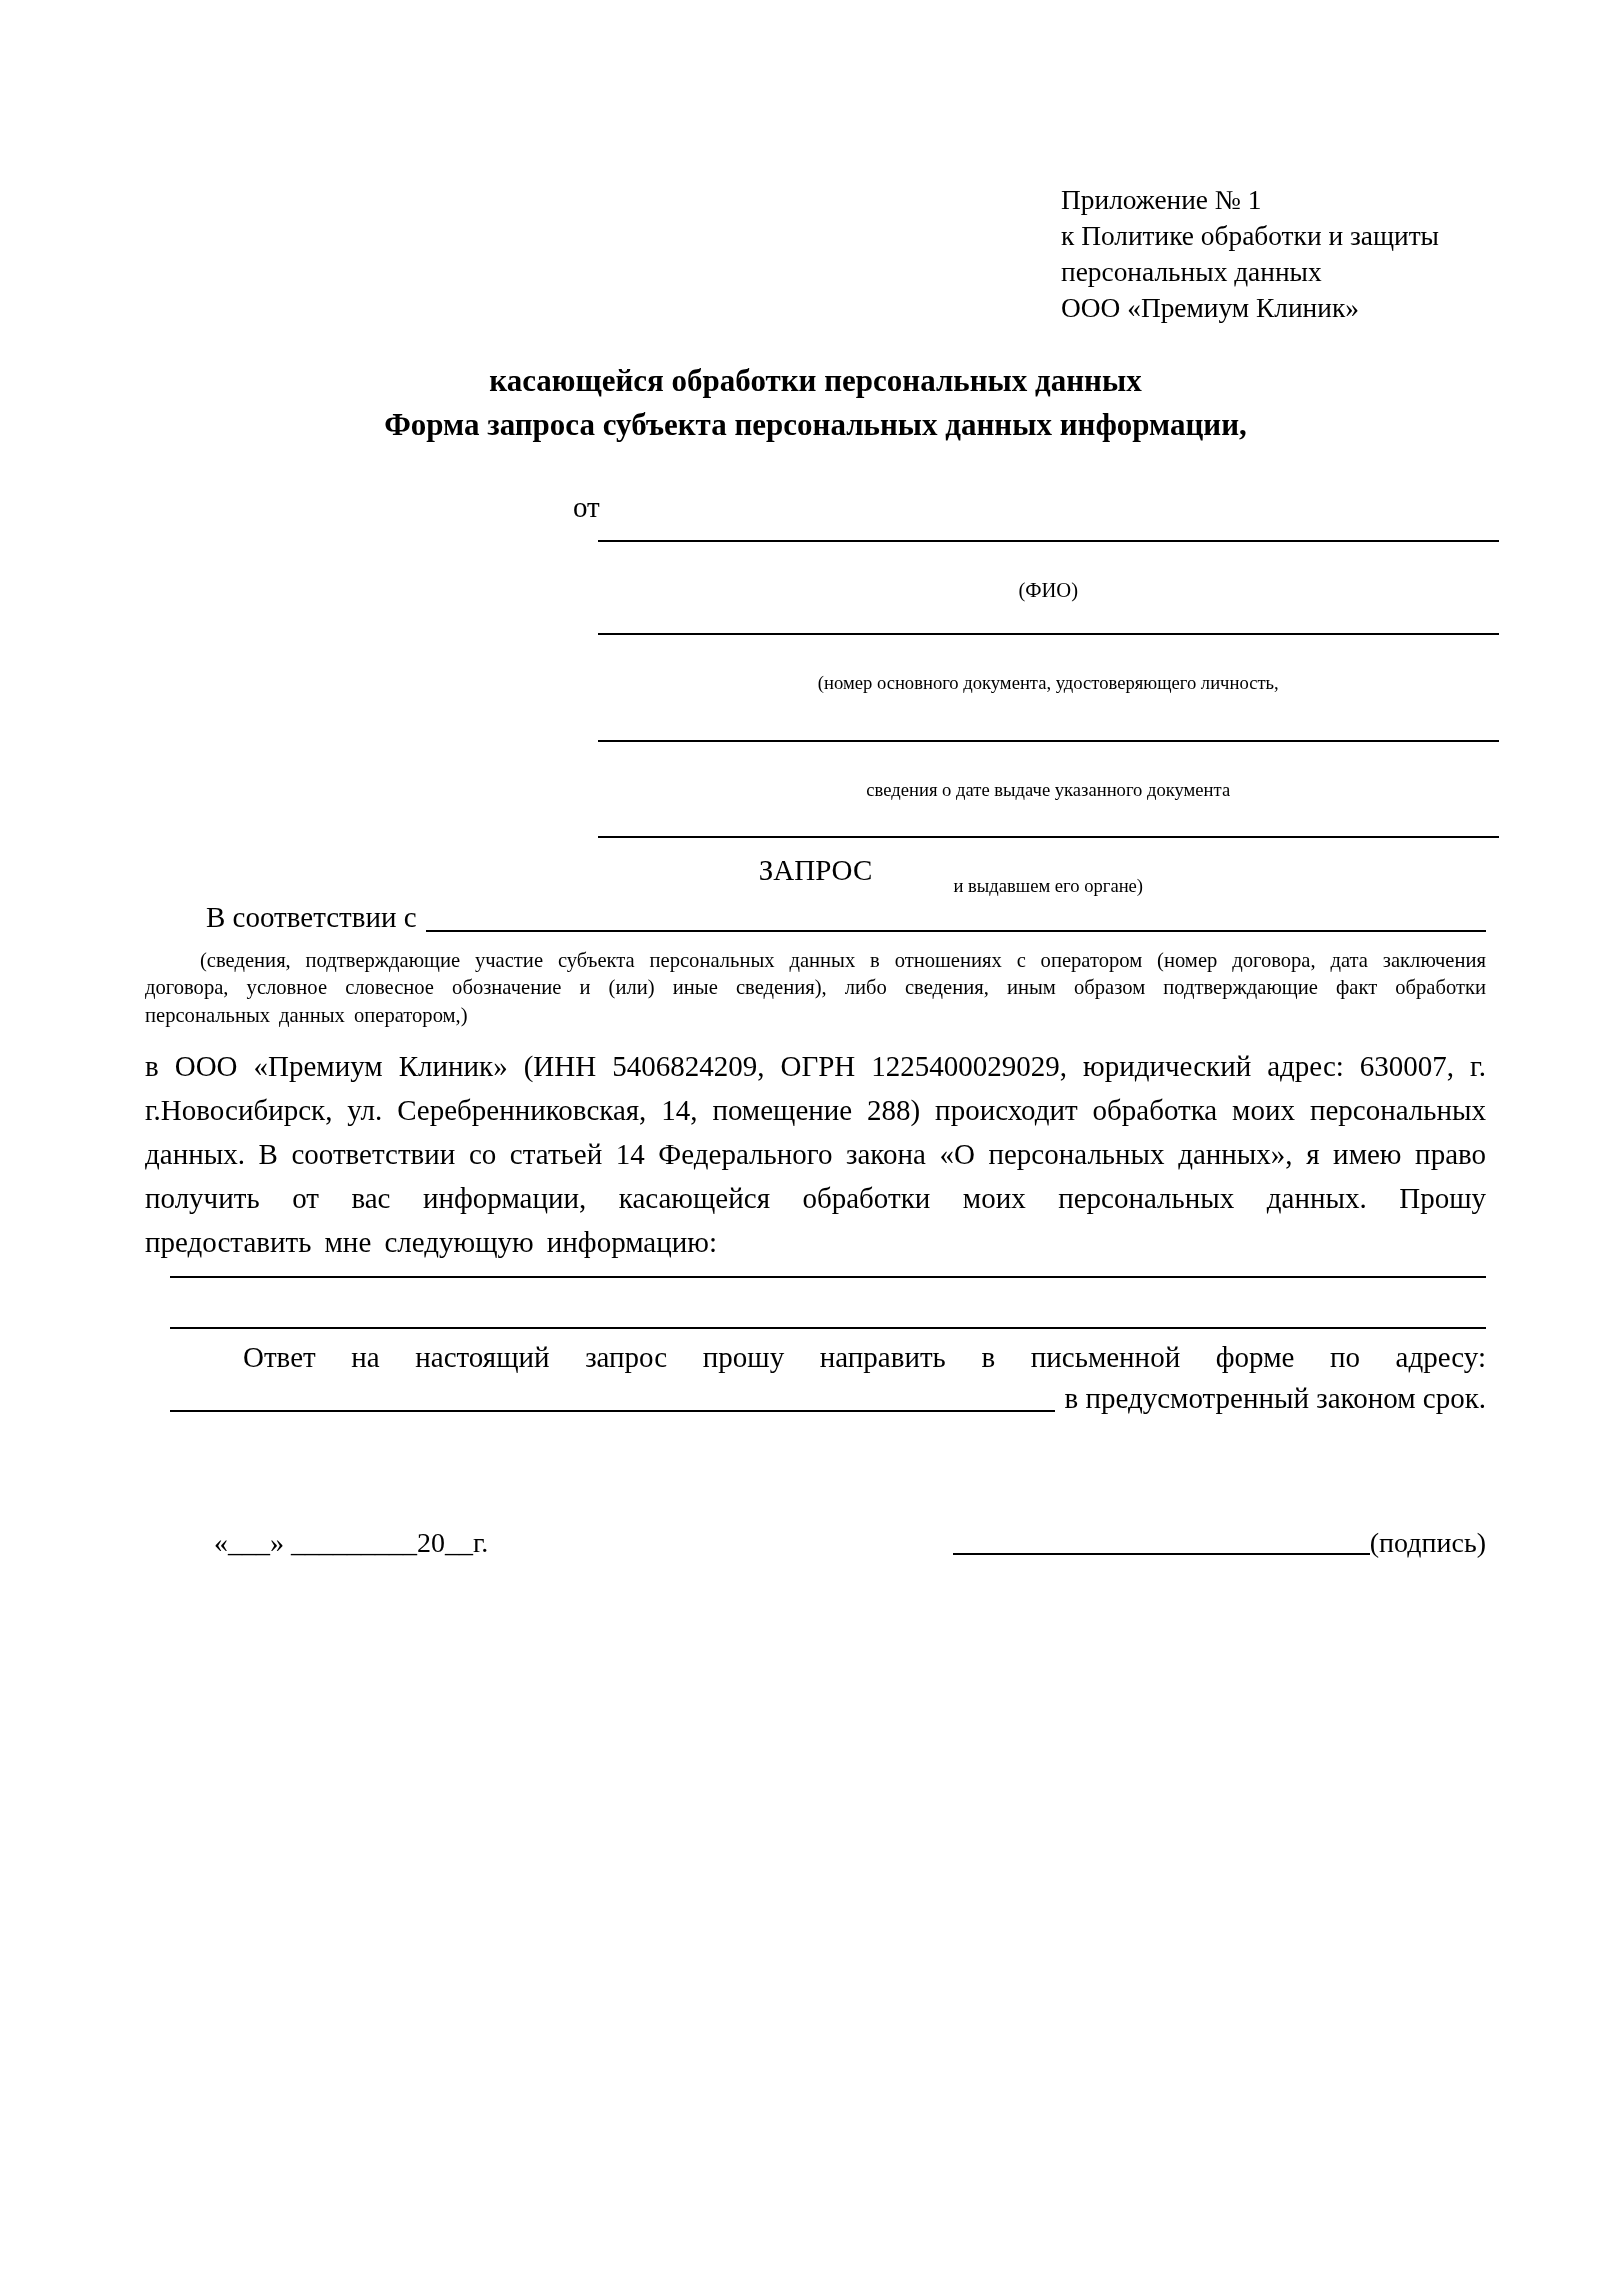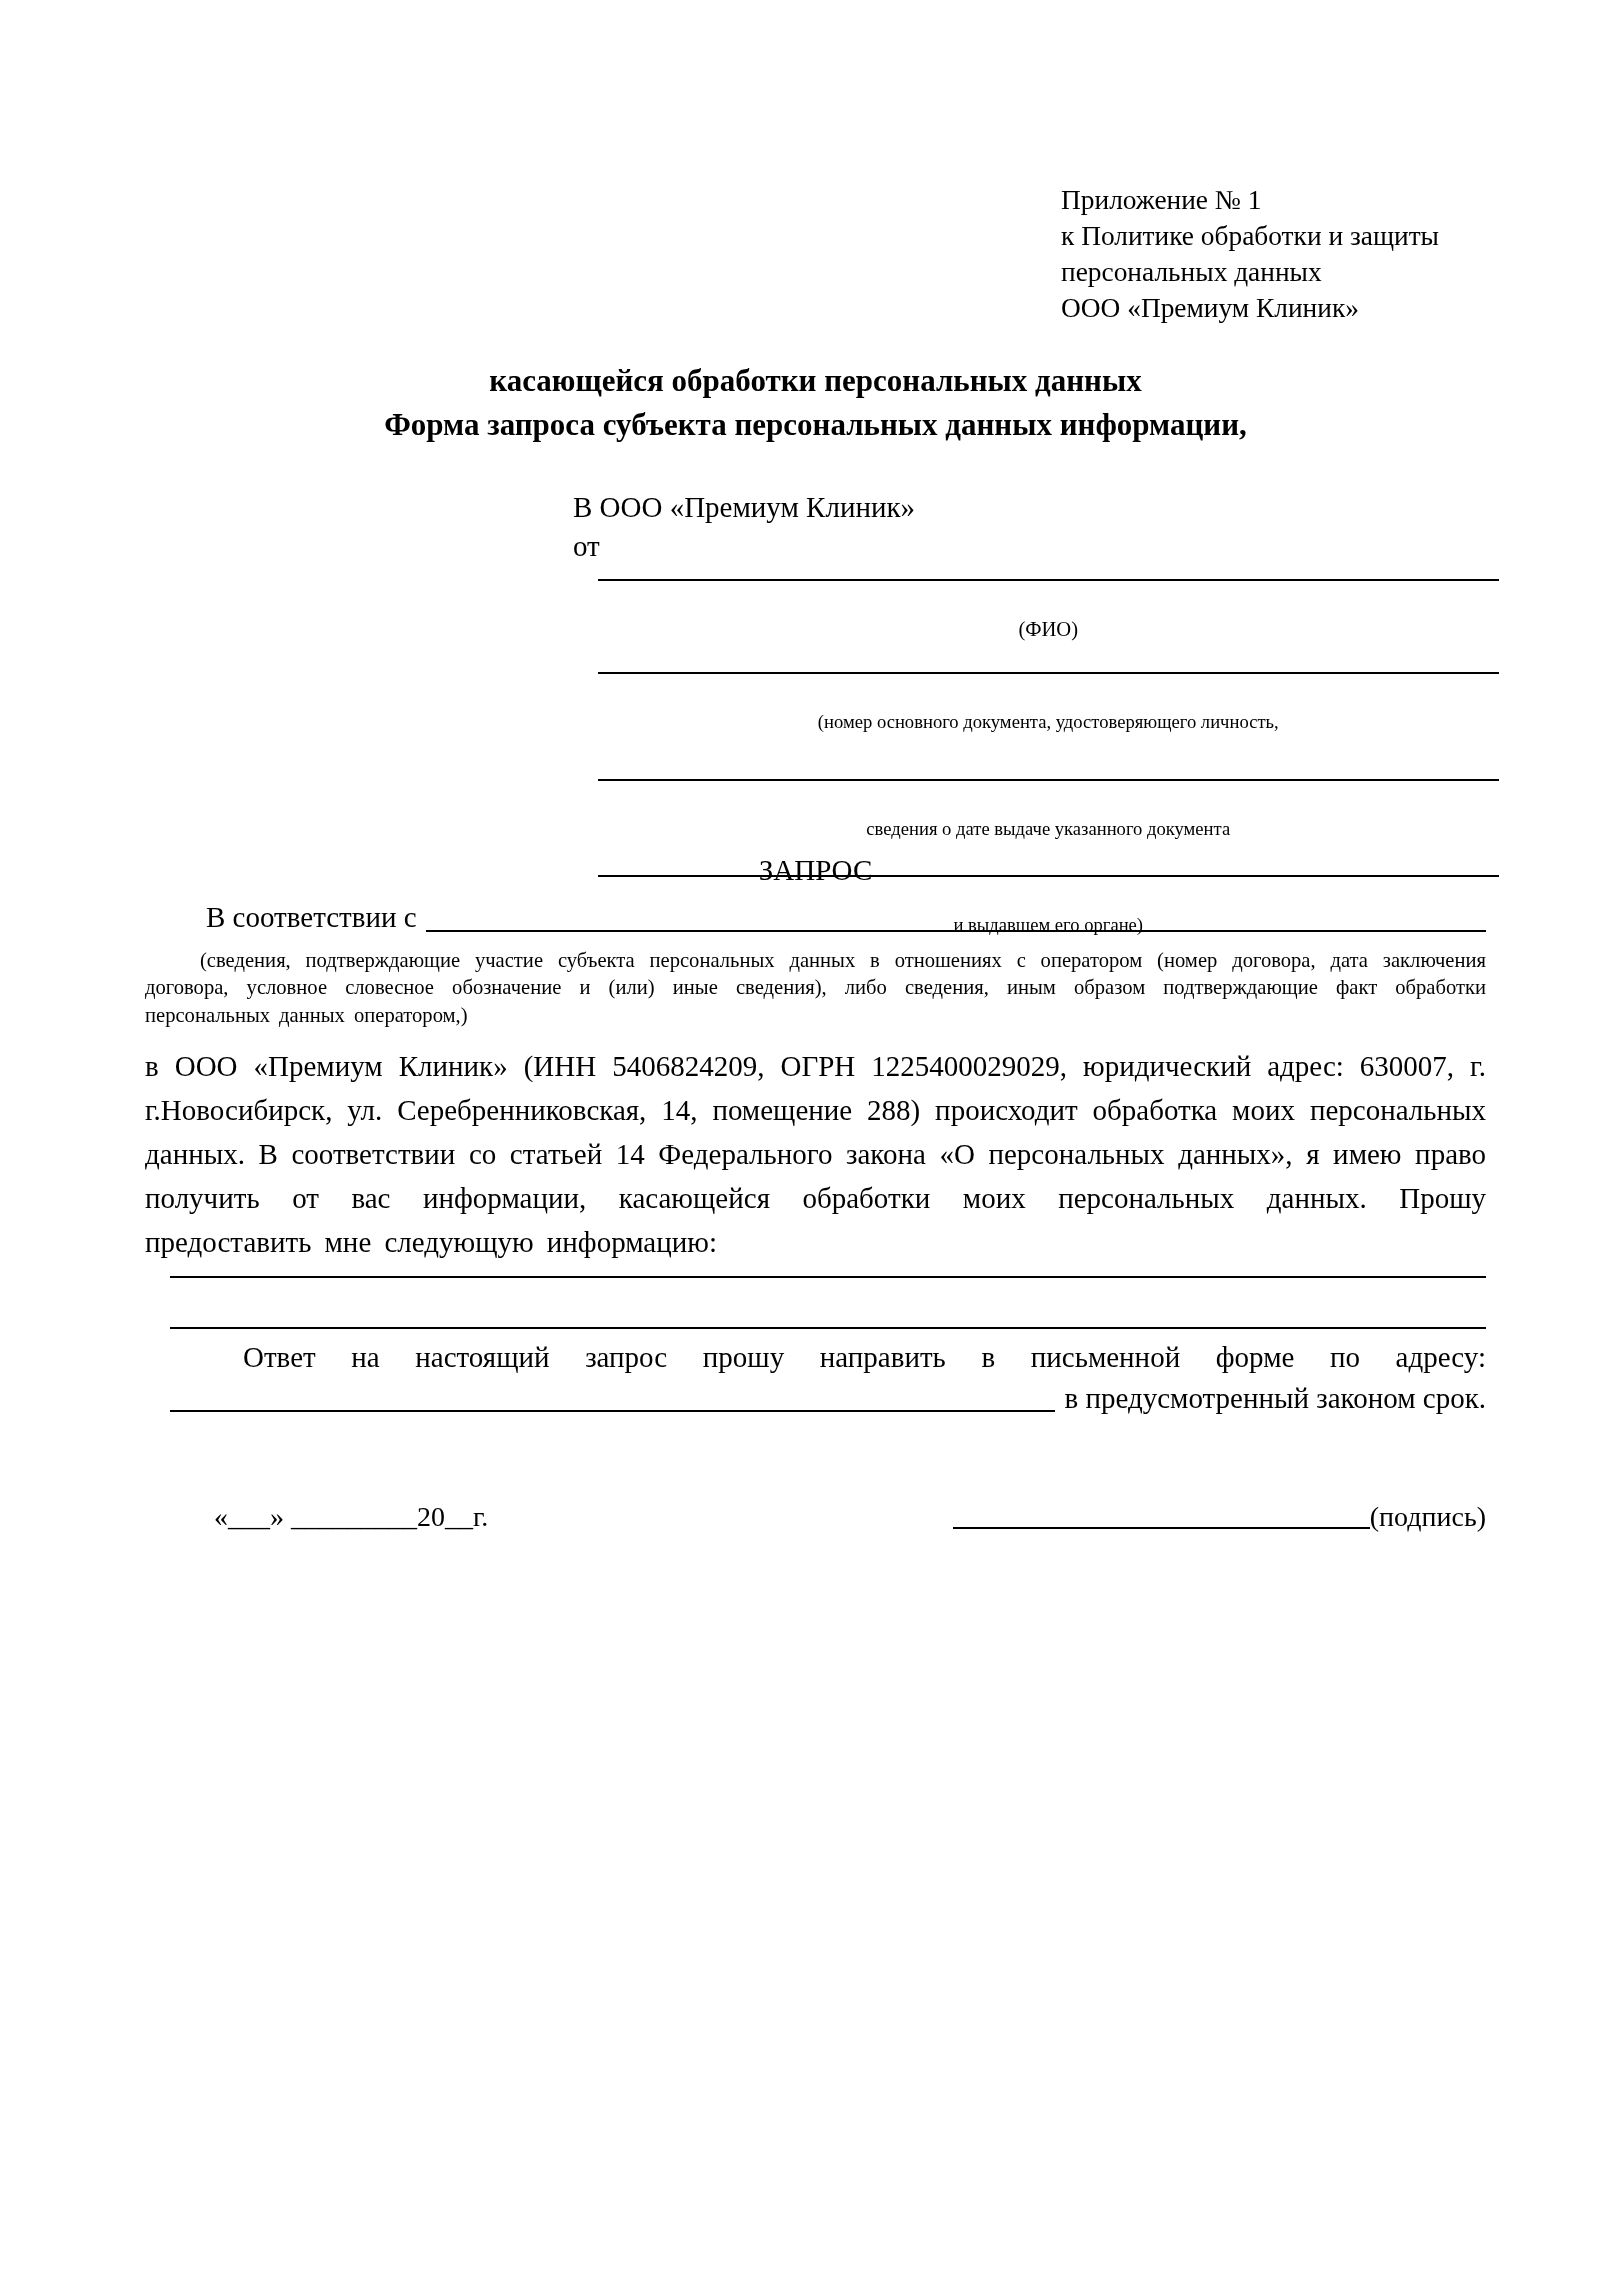--- a/index.html
+++ b/index.html
@@ -47,21 +47,21 @@
   .blank-line { border-bottom:2.9px solid #000; margin-left:24.5px; }
   #blank-1 { margin-top:11.8px; }
   #blank-2 { margin-top:49px; }
   #response-line { margin-top:7.8px; font-size:29px; line-height:41px;
                    text-align:justify; text-align-last:justify; text-indent:98px; }
   #response-row { display:flex; font-size:29px; line-height:41px; }
   #response-row .fill { flex:1; border-bottom:2.9px solid #000; margin:0 9.8px 6.9px 24.5px; }
 
   
   #footer-row { display:flex; justify-content:space-between; align-items:flex-end;
-                margin-top:78px; font-size:28px; line-height:39px; }
+                margin-top:104px; font-size:28px; line-height:39px; }
   #date-blank { margin-left:69px; white-space:pre; }
   #signature-group { display:flex; align-items:flex-end; }
   #signature-fill { width:417px; border-bottom:2.9px solid #000; margin-bottom:6.9px; }
 </style>
 </head>
 <body>
 
 <div class="page">
 
   <div class="abs" id="header-block">
@@ -70,21 +70,20 @@
     <div>персональных данных</div>
     <div>ООО «Премиум Клиник»</div>
   </div>
 
   <div class="abs" id="doc-title">
     <div>касающейся обработки персональных данных</div>
     <div>Форма запроса субъекта персональных данных информации,</div>
   </div>
 
   <div class="abs" id="addressee">
-    <div class="addr-line">В ООО «Премиум Клиник»</div>
     <div class="addr-line">от</div>
     <div class="fill-line" id="fio-fill"></div>
     <div class="cap cap-fio">(ФИО)</div>
     <div class="fill-line" id="doc-fill-1"></div>
     <div class="cap cap-small">(номер основного документа, удостоверяющего личность,</div>
     <div class="fill-line" id="doc-fill-2"></div>
     <div class="cap cap-small">сведения о дате выдаче указанного документа</div>
     <div class="fill-line" id="doc-fill-3"></div>
     <div class="cap cap-small">и выдавшем его органе)</div>
   </div>

